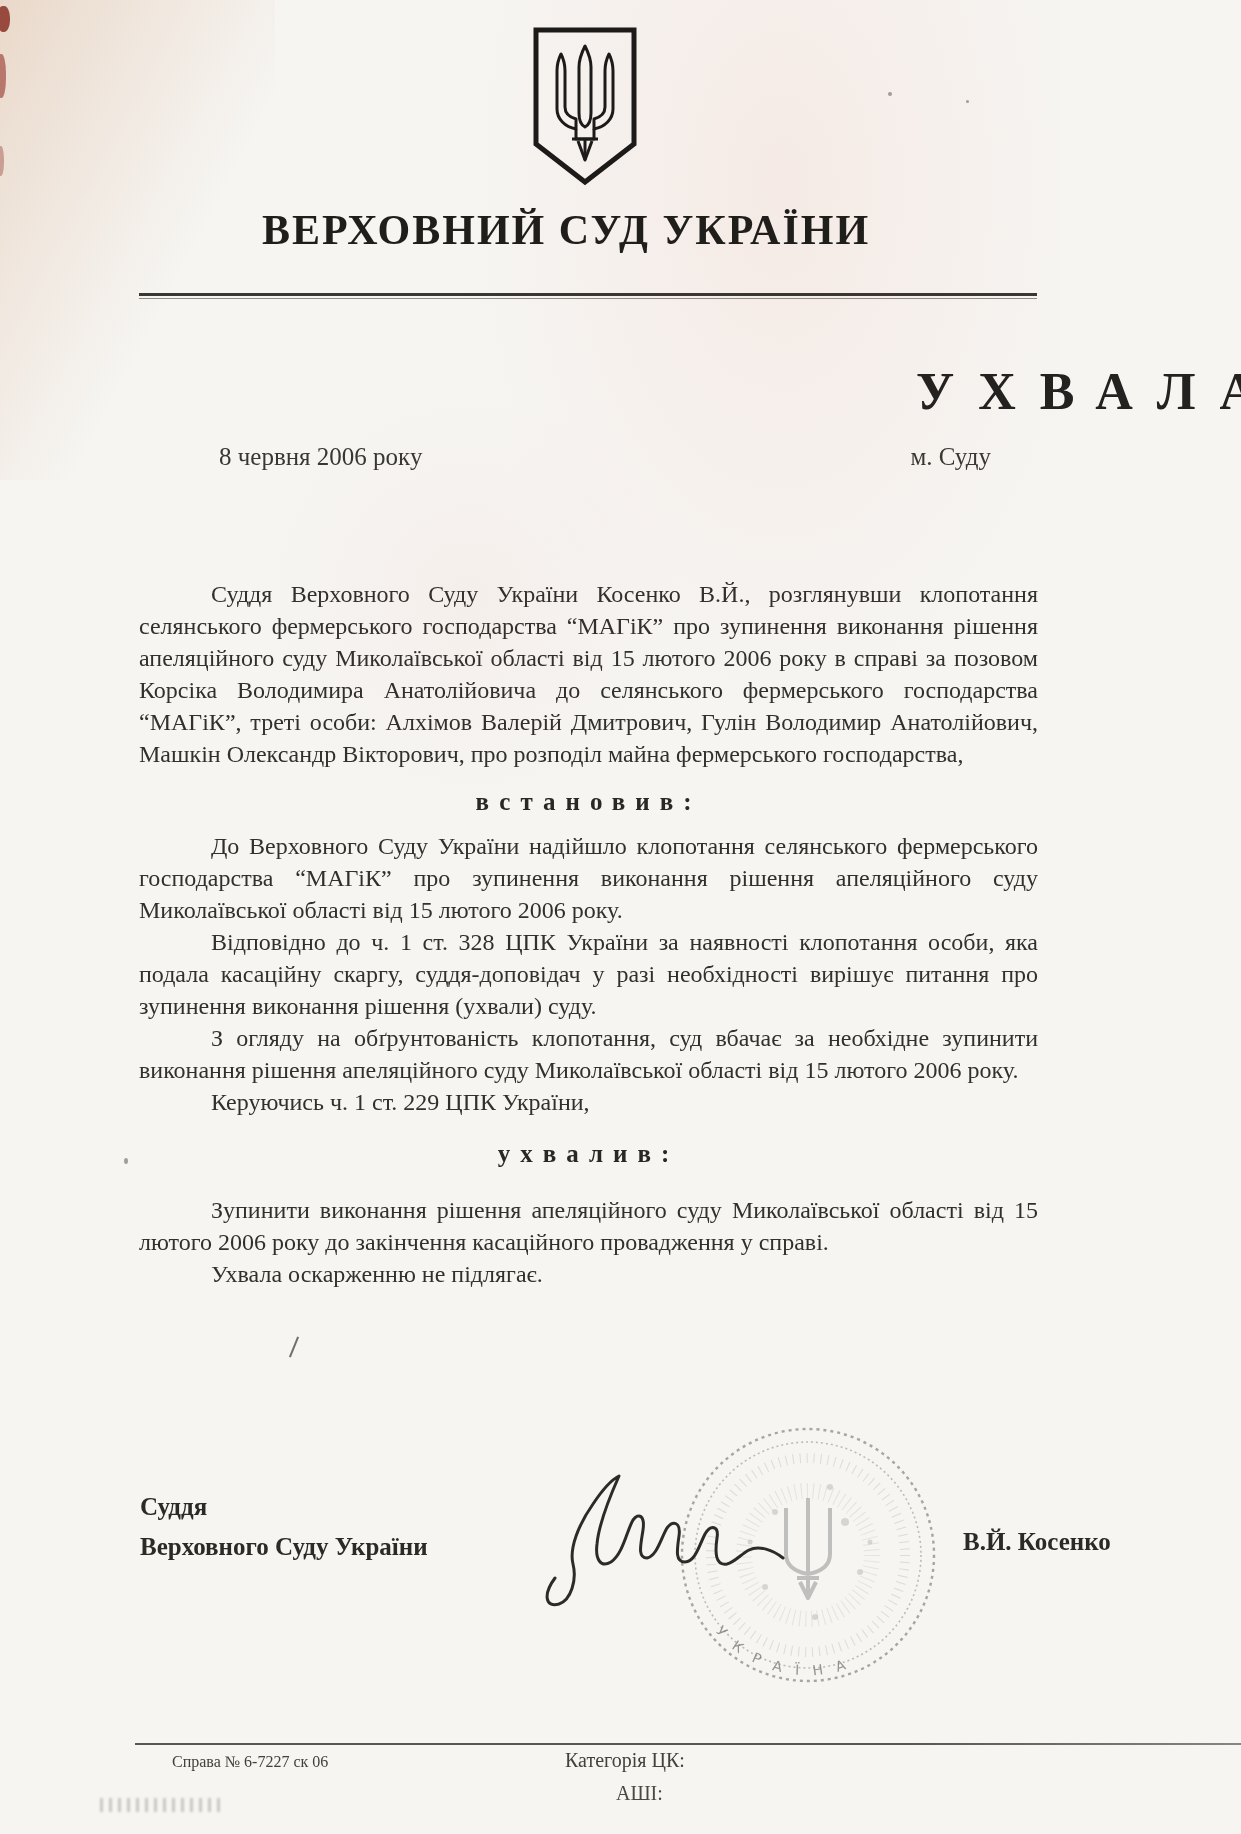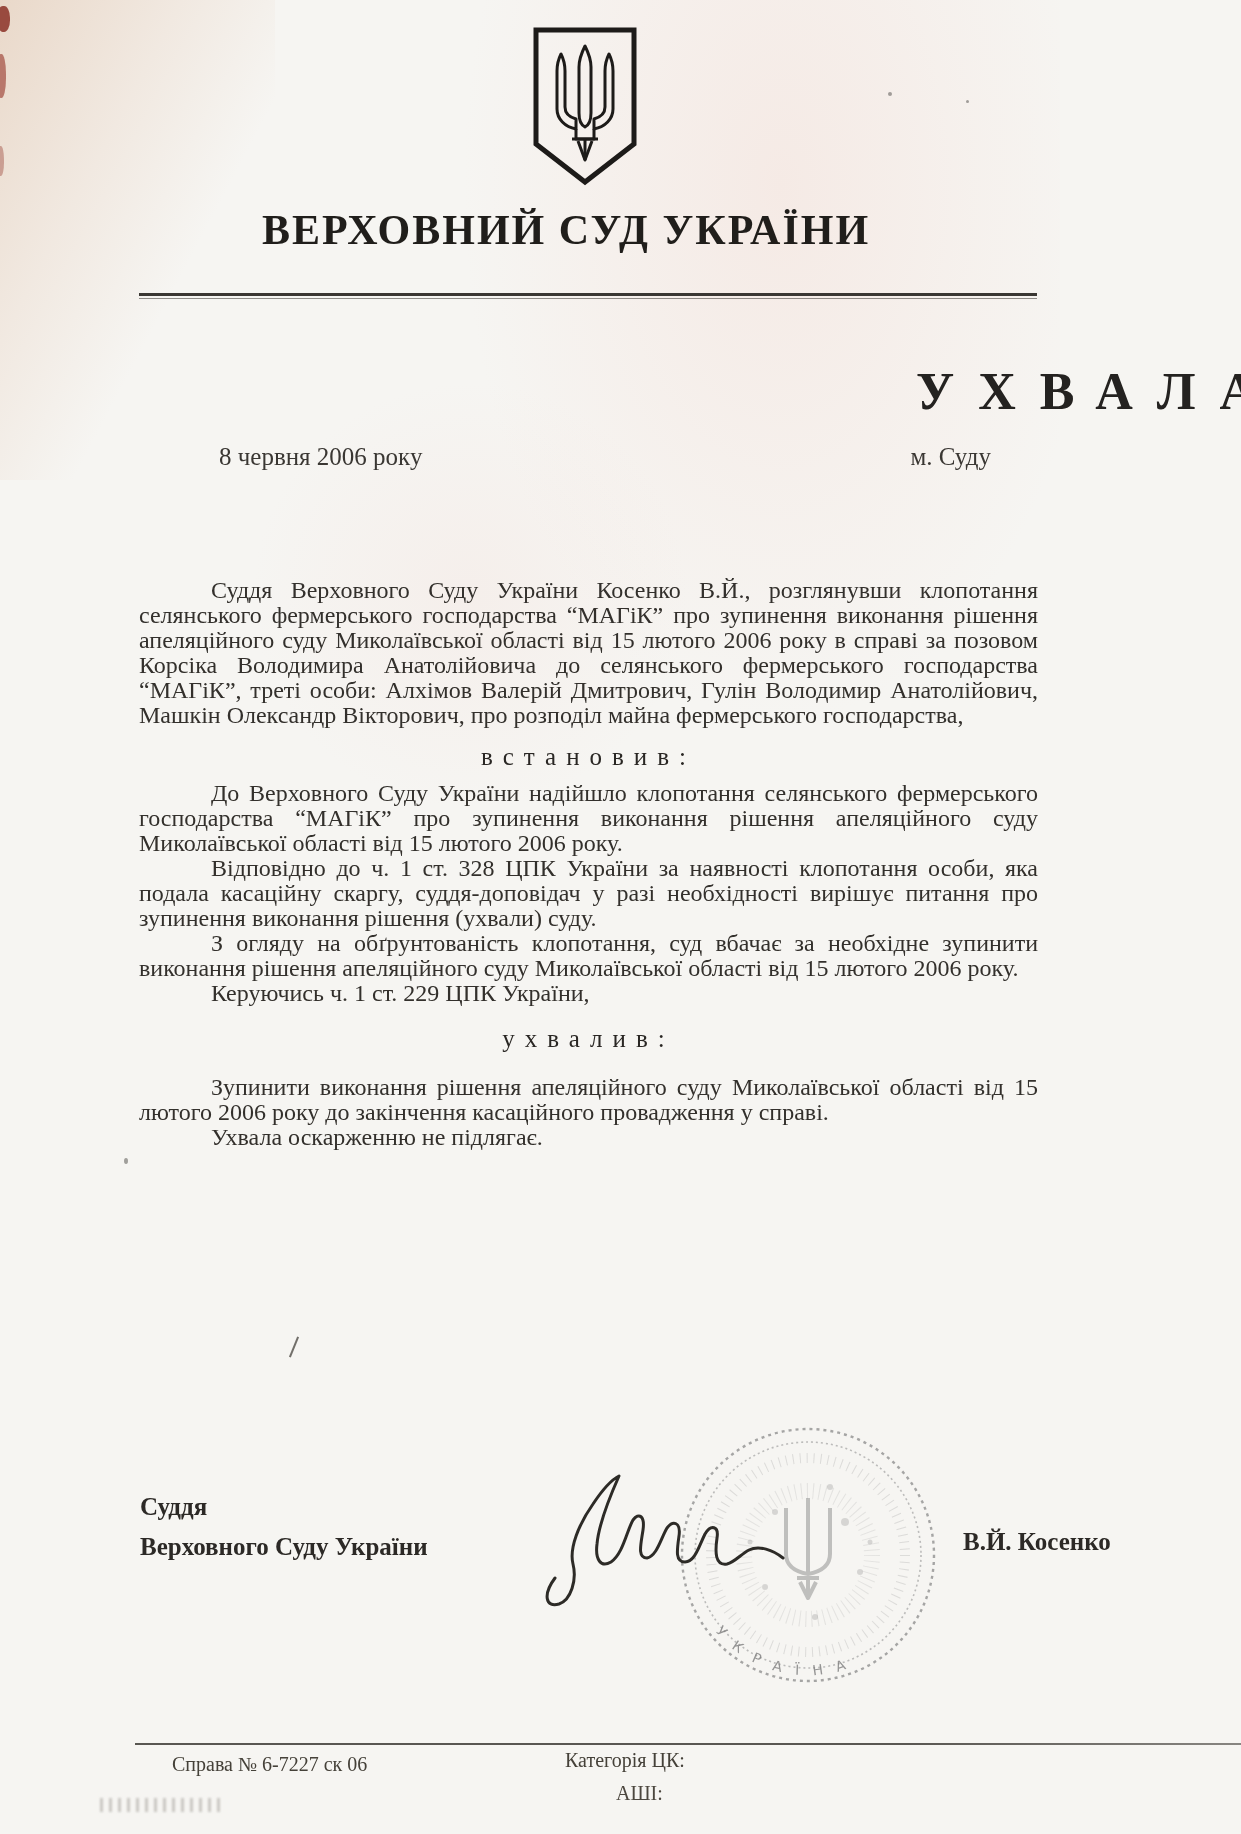--- a/index.html
+++ b/index.html
@@ -61,46 +61,46 @@
     position:absolute;left:139px;top:443px;width:898px;
     display:flex;justify-content:space-between;
     font-size:25px;color:#3a3733;
   }
   .date-row .date{padding-left:80px;}
   .date-row .city{padding-right:46px;}
 
   
   .body-text{
     position:absolute;left:139px;top:578px;width:899px;
-    font-size:24px;line-height:25px;text-align:justify;color:#33302c;
+    font-size:24px;line-height:32px;text-align:justify;color:#33302c;
   }
   .body-text p{margin:0;text-indent:72px;}
   .centered-heading{
     text-align:center;text-indent:0 !important;
-    font-weight:normal;letter-spacing:10px;font-size:25px;
+    font-weight:bold;letter-spacing:10px;font-size:25px;
     margin:16px 0 12px 0 !important;color:#2a2724;
   }
   .centered-heading.second{margin:20px 0 24px 0 !important;}
 
   
   .sig-roles{
     position:absolute;left:140px;top:1487px;width:520px;
     text-align:left;font-weight:bold;font-size:25px;line-height:40px;color:#2c2926;
   }
   .sig-name{
     position:absolute;left:963px;top:1528px;
     font-weight:bold;font-size:25px;color:#2c2926;
   }
   .stamp{position:absolute;left:655px;top:1402px;width:306px;height:306px;}
   .signature{position:absolute;left:533px;top:1458px;width:300px;height:180px;}
 
   
   .footer-rule{position:absolute;left:135px;top:1743px;width:1106px;height:2px;
     background:linear-gradient(90deg,rgba(62,59,54,.85) 0 70%,rgba(62,59,54,.6));}
-  .footer-case{position:absolute;left:172px;top:1753px;font-size:20px;color:#454139;}
+  .footer-case{position:absolute;left:172px;top:1753px;font-size:16px;color:#454139;}
   .footer-cat{position:absolute;left:565px;top:1749px;font-size:20px;color:#454139;}
   .footer-cat2{position:absolute;left:616px;top:1782px;font-size:20px;color:#4c473f;}
 </style>
 </head>
 <body>
 
 <div class="page">
 
   <div class="artifact-corner"></div>
   <div class="artifact-blob"></div>

